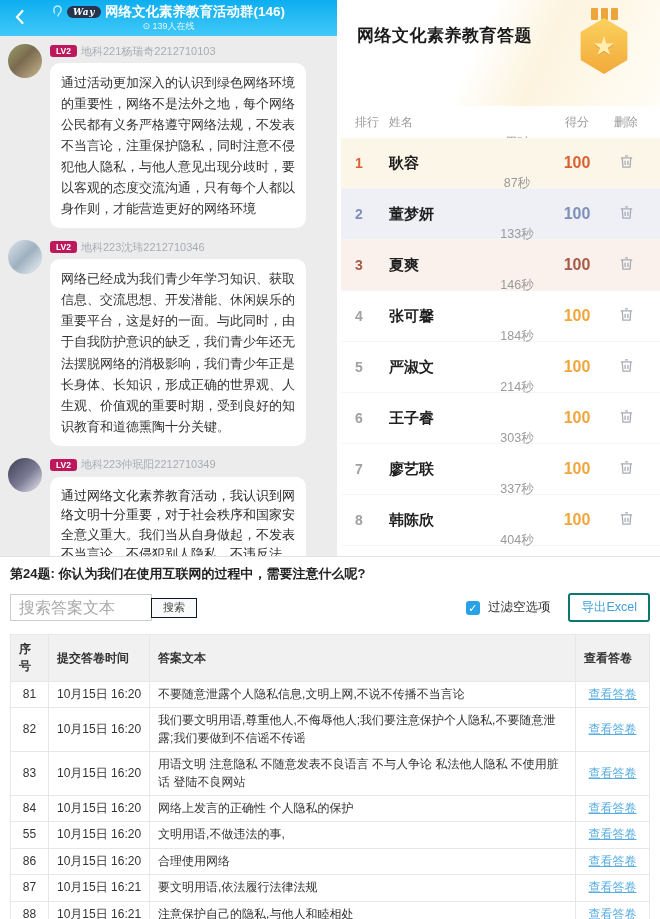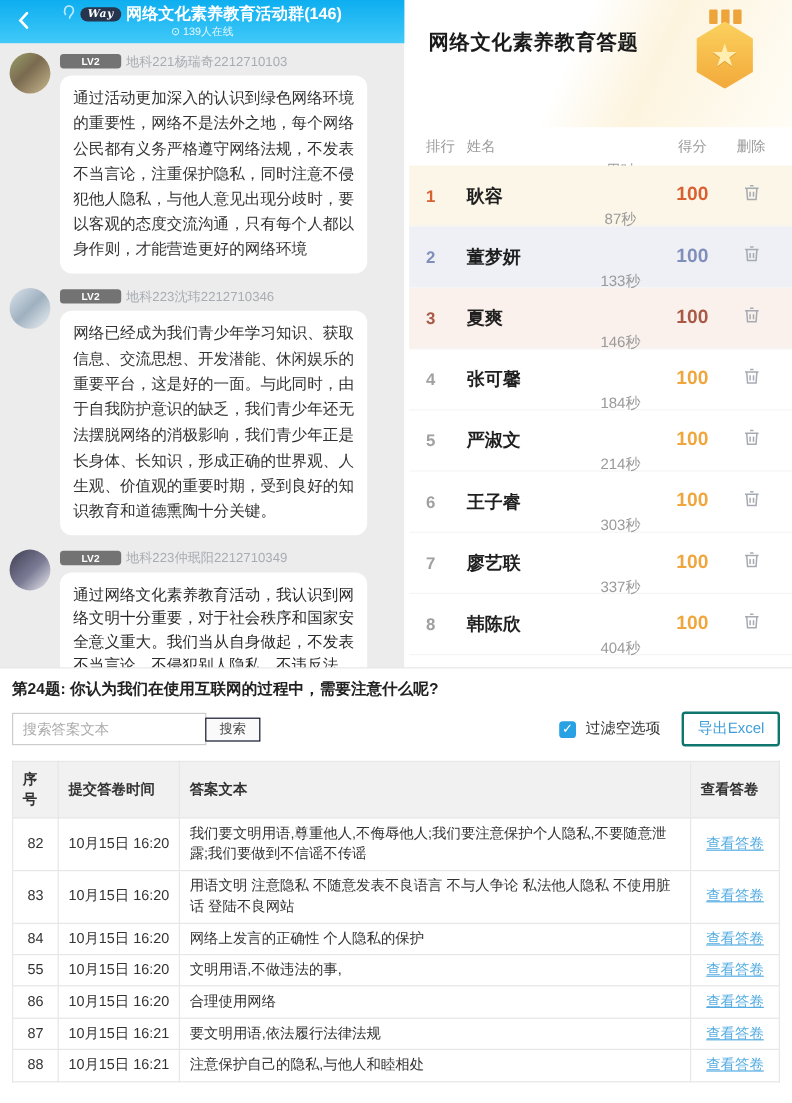--- a/index.html
+++ b/index.html
@@ -22,22 +22,22 @@
   .chat-title { font-size:13.5px; font-weight:bold; }
   .chat-sub { text-align:center; font-size:9px; color:#e4f7ff; line-height:10px; }
   .messages { padding:8px 8px 0 8px; overflow:hidden; }
   .msg { display:flex; gap:8px; margin-bottom:12px; }
   .avatar { width:34px; height:34px; border-radius:50%; flex-shrink:0; cursor:pointer; }
   .av1 { background:linear-gradient(135deg,#9aa06a 0%,#7a6a4f 45%,#c9b98f 100%); }
   .av2 { background:linear-gradient(135deg,#dde6ee 0%,#9fb0bf 50%,#eef3f6 100%); }
   .av3 { background:linear-gradient(135deg,#3c3c50 0%,#7c7c96 55%,#ececf2 100%); }
   .msg-body { flex:1; min-width:0; }
   .name-row { display:flex; align-items:center; gap:4px; height:14px; }
-  .lv-badge { background:#737373; color:#fff; font-size:8.5px; font-weight:bold;
-    border-radius:3px; padding:0 18px; line-height:12px; }
+  .lv-badge { background:#be185d; color:#fff; font-size:8.5px; font-weight:bold;
+    border-radius:3px; padding:0 6px; line-height:12px; }
   .uname { color:#a8adb3; font-size:11px; white-space:nowrap; overflow:hidden; }
   .bubble { margin-top:5px; background:#fff; border-radius:10px; padding:9px 11px;
     font-size:13px; line-height:1.62; color:#2b2b2b; max-width:256px; }
   .bubble.hand { font-family:"DejaVu Serif",cursive; font-weight:500; color:#333; }
   .bubble.plain { line-height:1.5; }
 
   
   .gap-col { width:4px; background:#fff; }
   .board { flex:1; background:#fff; position:relative; display:flex; flex-direction:column; }
   .lb-header { height:106px; background:linear-gradient(115deg,#ffffff 42%,#fdf4df 62%,#fffdf6 100%);
@@ -71,22 +71,22 @@
   .lb-row.r1 .c-rank,.lb-row.r1 .c-score { color:#d96030; }
   .lb-row.r2 { background:#eef0f5; }
   .lb-row.r2 .c-rank,.lb-row.r2 .c-score { color:#7f8fba; }
   .lb-row.r3 { background:#faf0ec; }
   .lb-row.r3 .c-rank,.lb-row.r3 .c-score { color:#a85a46; }
 
   
   .answers { border-top:1px solid #e3e3e3; padding:8px 10px 0 10px; background:#fff; height:363px; }
   .question { font-size:13px; font-weight:bold; color:#222; margin-bottom:10px; }
   .controls { display:flex; align-items:center; margin-bottom:12px; }
-  .search-input { width:162px; height:27px; border:1px solid #ccc; padding:0 8px;
-    font-size:12px; color:#333; outline:none; }
+  .search-input { width:142px; height:27px; border:1px solid #ccc; padding:0 8px;
+    font-size:16px; color:#333; outline:none; }
   .search-input::placeholder { color:#aaa; }
   .search-btn { height:20px; padding:0 11px; border:1px solid #0f172a; background:#fafafa;
     font-size:11px; color:#444; margin-left:-1px; cursor:pointer; }
   .right-controls { margin-left:auto; display:flex; align-items:center; gap:8px; }
   .checkbox { width:14px; height:14px; background:#28a2e5; border-radius:3px; color:#fff;
     font-size:11px; line-height:14px; text-align:center; cursor:pointer; }
   .filter-label { font-size:12.5px; color:#333; }
   .export-btn { border:2px solid #0f766e; background:#fff; color:#3f9fd8; font-size:12.5px;
     padding:4px 11px; border-radius:3px; margin-left:10px; cursor:pointer; }
   table.ans { width:100%; border-collapse:collapse; }
@@ -279,20 +279,26 @@
     <thead>
       <tr>
         <th class="col-no">序号</th>
         <th class="col-time">提交答卷时间</th>
         <th>答案文本</th>
         <th class="col-view">查看答卷</th>
       </tr>
     </thead>
     <tbody>
       <tr>
+        <td class="col-no">81</td>
+        <td class="col-time">10月15日 16:20</td>
+        <td>不要随意泄露个人隐私信息,文明上网,不说不传播不当言论</td>
+        <td class="col-view"><a>查看答卷</a></td>
+      </tr>
+      <tr>
         <td class="col-no">82</td>
         <td class="col-time">10月15日 16:20</td>
         <td>我们要文明用语,尊重他人,不侮辱他人;我们要注意保护个人隐私,不要随意泄露;我们要做到不信谣不传谣</td>
         <td class="col-view"><a>查看答卷</a></td>
       </tr>
       <tr>
         <td class="col-no">83</td>
         <td class="col-time">10月15日 16:20</td>
         <td>用语文明 注意隐私 不随意发表不良语言 不与人争论 私法他人隐私 不使用脏话 登陆不良网站</td>
         <td class="col-view"><a>查看答卷</a></td>

